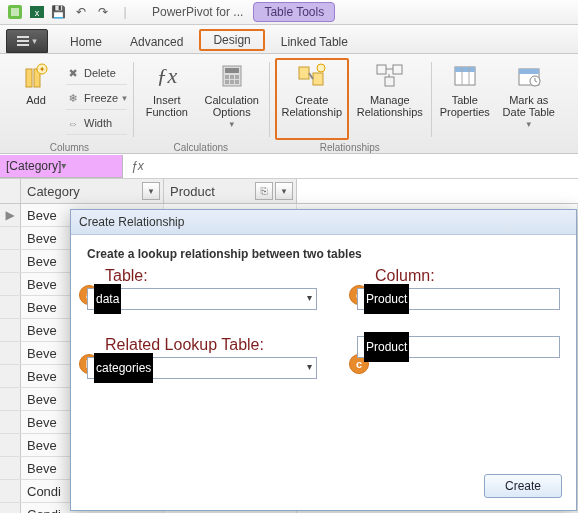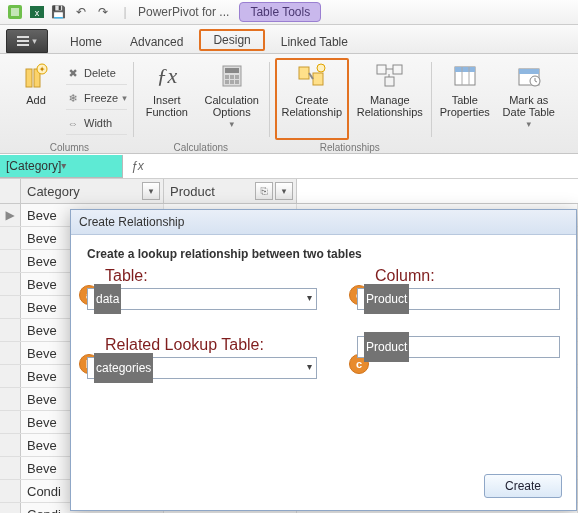--- a/index.html
+++ b/index.html
@@ -27,21 +27,21 @@
     width: 18px;
     height: 18px;
     display: flex;
     align-items: center;
     justify-content: center;
     margin: 0 2px;
     color: #555;
     font-size: 12px;
   }
   .title-text {
-    margin-left: 2px;
+    margin-left: 16px;
     color: #555;
     font-size: 12px;
   }
   .title-tool {
     margin-left: 10px;
     background: #c9b8ec;
     border: 1px solid #9a7fd1;
     padding: 2px 10px;
     color: #4a3771;
     font-size: 12px;
@@ -162,21 +162,21 @@
     width: 110px;
     height: 22px;
     border: 1px solid #b9b9b9;
     border-top: none;
     border-left: none;
     display:flex;
     align-items:center;
     padding: 0 6px;
     font-size: 12px;
     color:#333;
-    background:#5eead4;
+    background:#f0abfc;
     justify-content:flex-start;
   }
   .name-box .dd { color:#666; font-size:10px;}
   .fx {
     padding: 0 8px;
     font-style: italic;
     color:#666;
   }
 
   
@@ -306,21 +306,21 @@
     border:1px solid #9aa9bd;
     height: 20px;
     display:flex;
     align-items:center;
     padding: 0 6px;
     font-size: 12px;
     position:relative;
     background:#fff;
   }
   .field-input .sel {
-    background:#737373;
+    background:#000000;
     color:#fff;
     padding: 8px 2px;
   }
   .field-input .caret {
     position:absolute; right:4px; top:3px;
     font-size: 10px; color:#444;
   }
   .bullet {
     position:absolute;
     left: -8px;

